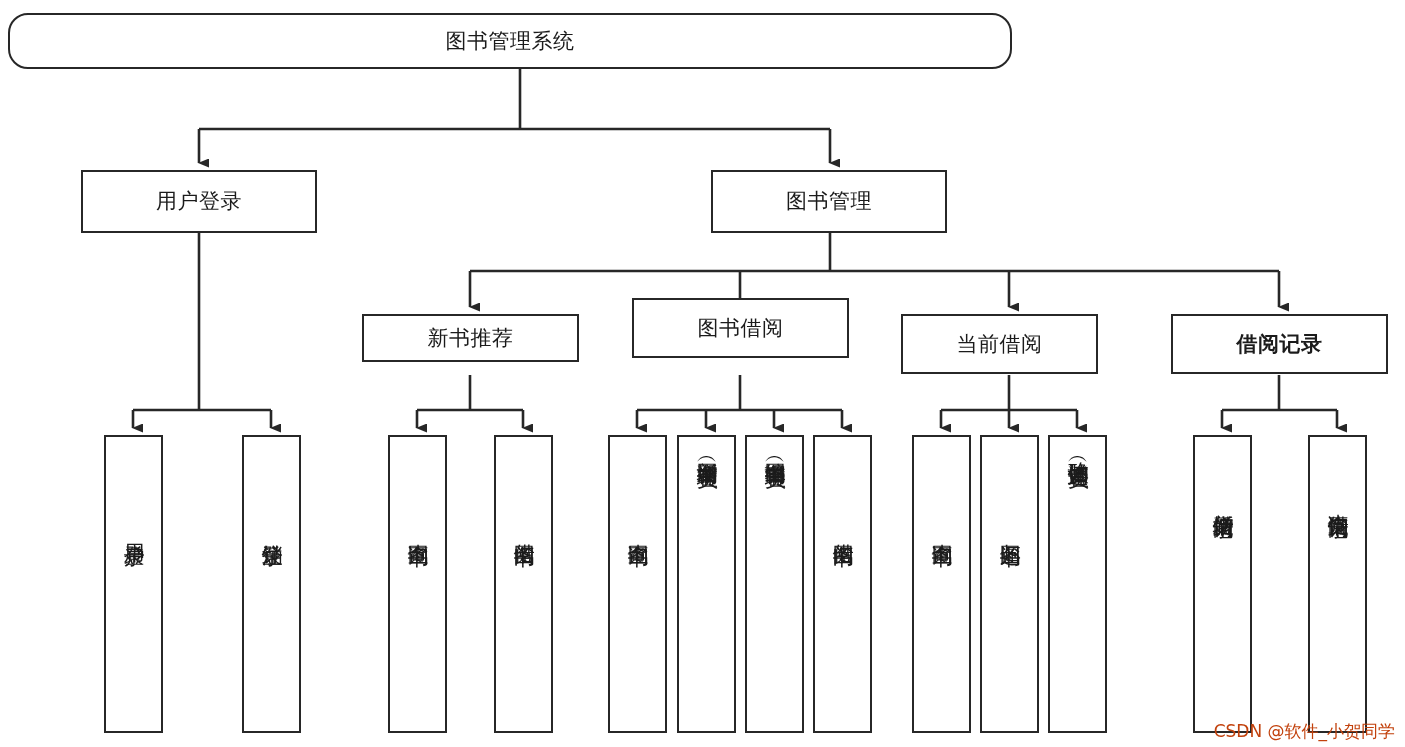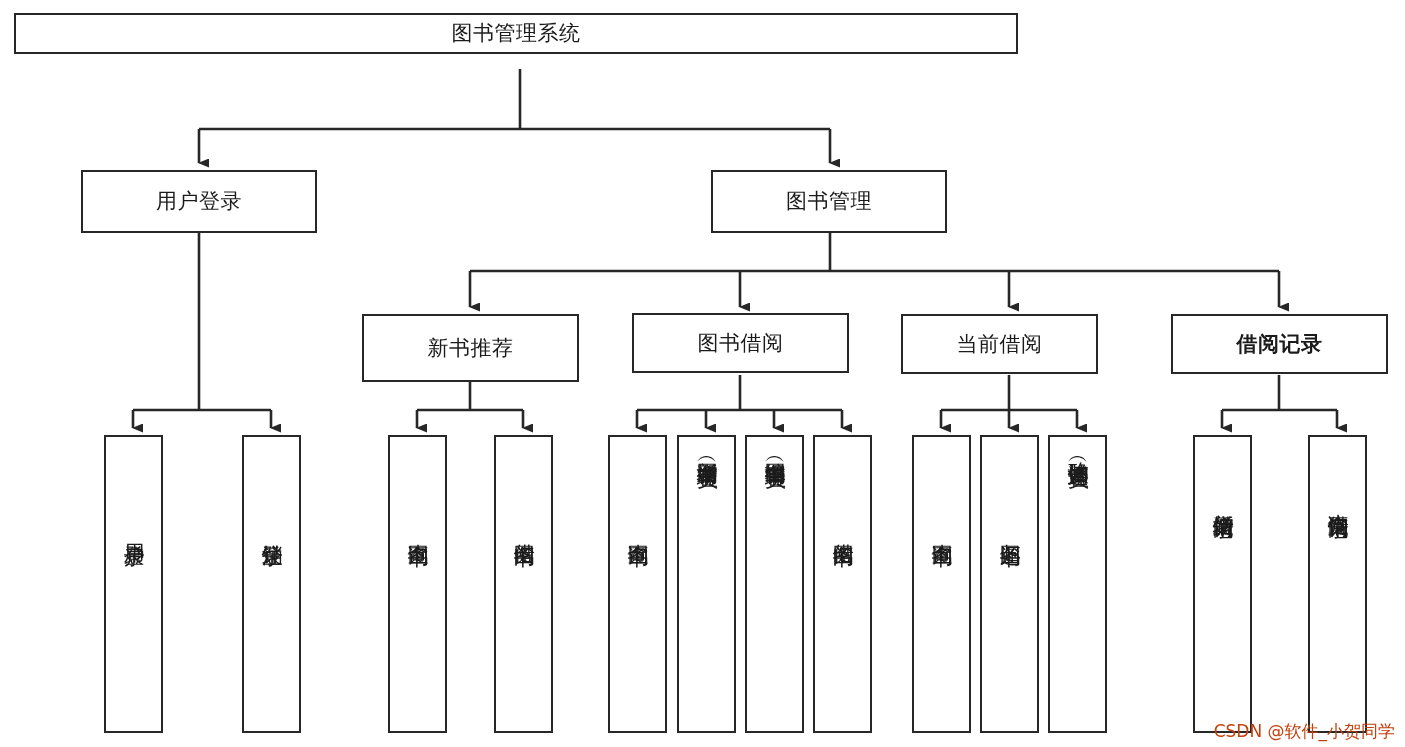--- a/index.html
+++ b/index.html
@@ -127,35 +127,35 @@
       <path d="M1009,410 L1009,428" marker-end="url(#arrowhead)"></path>
       <path d="M1077,410 L1077,428" marker-end="url(#arrowhead)"></path>
 
       <path d="M1279,375 L1279,410"></path>
       <path d="M1222,410 L1337,410"></path>
       <path d="M1222,410 L1222,428" marker-end="url(#arrowhead)"></path>
       <path d="M1337,410 L1337,428" marker-end="url(#arrowhead)"></path>
     </g>
   </svg>
 
-  <div class="node-box horizontal" style="left:14px; top:13px; width:1004px; height:41px;">
+  <div class="node-box horizontal" style="left:8px; top:13px; width:1004px; height:56px;border-radius:20px;">
     <span class="node-label">图书管理系统</span>
   </div>
 
   <div class="node-box horizontal" style="left:81px; top:170px; width:236px; height:63px;">
     <span class="node-label">用户登录</span>
   </div>
   <div class="node-box horizontal" style="left:711px; top:170px; width:236px; height:63px;">
     <span class="node-label">图书管理</span>
   </div>
 
-  <div class="node-box horizontal" style="left:362px; top:314px; width:217px; height:68px;">
+  <div class="node-box horizontal" style="left:362px; top:314px; width:217px; height:48px;">
     <span class="node-label">新书推荐</span>
   </div>
-  <div class="node-box horizontal" style="left:632px; top:313px; width:217px; height:60px;">
+  <div class="node-box horizontal" style="left:632px; top:298px; width:217px; height:60px;">
     <span class="node-label">图书借阅</span>
   </div>
   <div class="node-box horizontal" style="left:901px; top:314px; width:197px; height:60px;">
     <span class="node-label">当前借阅</span>
   </div>
   <div class="node-box horizontal" style="left:1171px; top:314px; width:217px; height:60px;font-weight:bold;">
     <span class="node-label">借阅记录</span>
   </div>
 
   <div class="node-box vertical mid-pad" style="left:104px; top:435px; width:59px; height:298px;">

